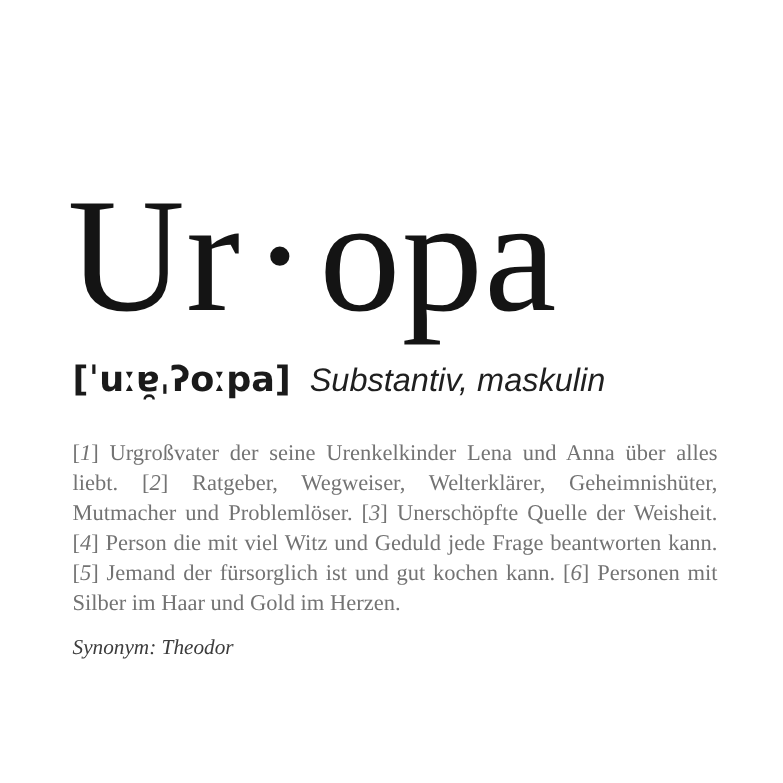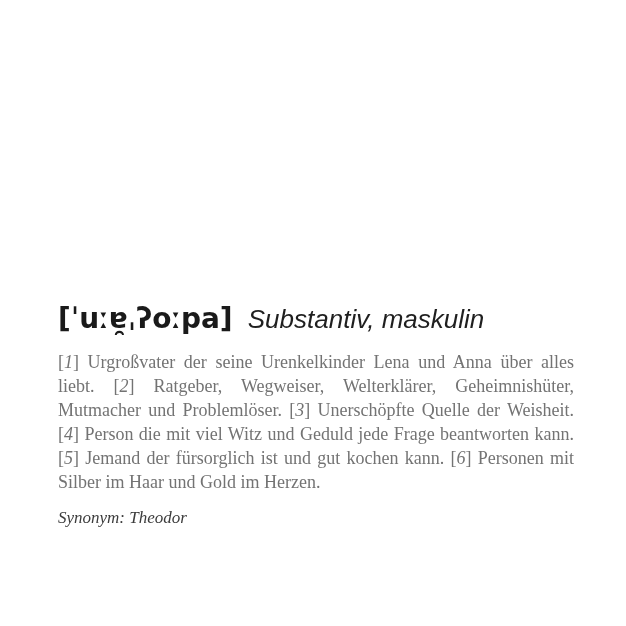--- a/index.html
+++ b/index.html
@@ -18,21 +18,21 @@
     line-height:130px;
     color:#141414;
     white-space:nowrap;
     letter-spacing:1px;
   }
   .title .sep{
     margin:0 9px;
   }
   .phonetic-line{
     position:absolute;
-    left:58px;top:302px;
+    left:58px;top:287px;
     font-family:"DejaVu Sans","Liberation Sans",sans-serif;
     white-space:nowrap;
     color:#1a1a1a;
   }
   .ipa{
     font-weight:700;
     font-size:28px;
   }
   .pos{
     font-family:"Liberation Sans",sans-serif;
@@ -59,20 +59,21 @@
     font-size:17px;
     color:#3c3c3c;
     text-align:center;
   }
 </style>
 </head>
 <body>
 
 <div class="card">
 
+  <h1 class="title"><span>Ur</span><span class="sep">·</span><span>opa</span></h1>
 
   <div class="phonetic-line">
     <span class="ipa">[ˈuːɐ̯ˌʔoːpa]</span>
     <span class="pos">Substantiv, maskulin</span>
   </div>
 
   <p class="definition"><span>[<i>1</i>]</span> Urgroßvater der seine Urenkelkinder Lena und Anna über alles liebt. <span>[<i>2</i>]</span> Ratgeber, Wegweiser, Welterklärer, Geheimnishüter, Mutmacher und Problemlöser. <span>[<i>3</i>]</span> Unerschöpfte Quelle der Weisheit. <span>[<i>4</i>]</span> Person die mit viel Witz und Geduld jede Frage beantworten kann. <span>[<i>5</i>]</span> Jemand der fürsorglich ist und gut kochen kann. <span>[<i>6</i>]</span> Personen mit Silber im Haar und Gold im Herzen.</p>
 
   <p class="synonym">Synonym: Theodor</p>
 

